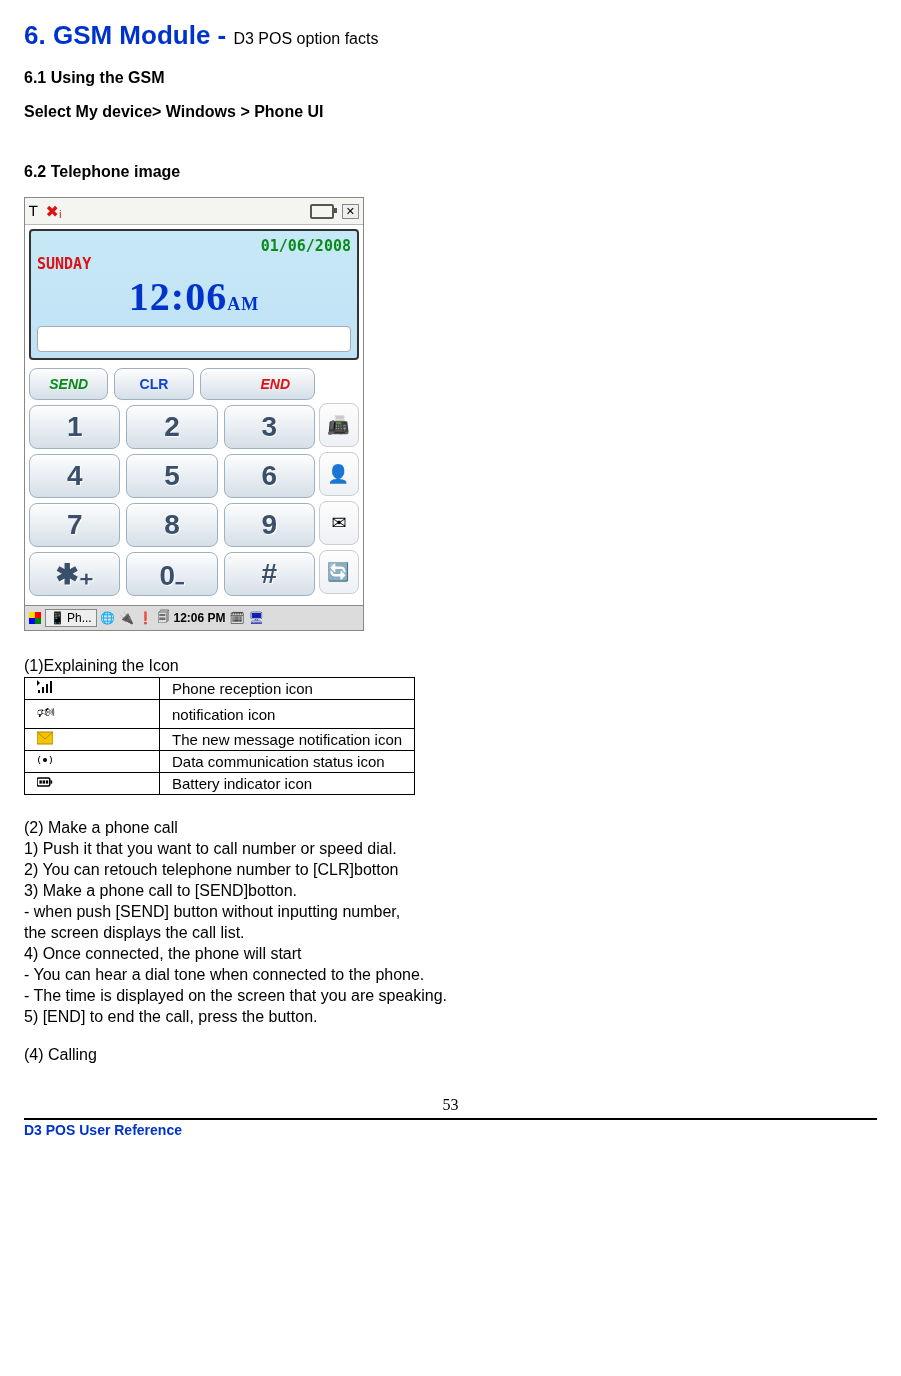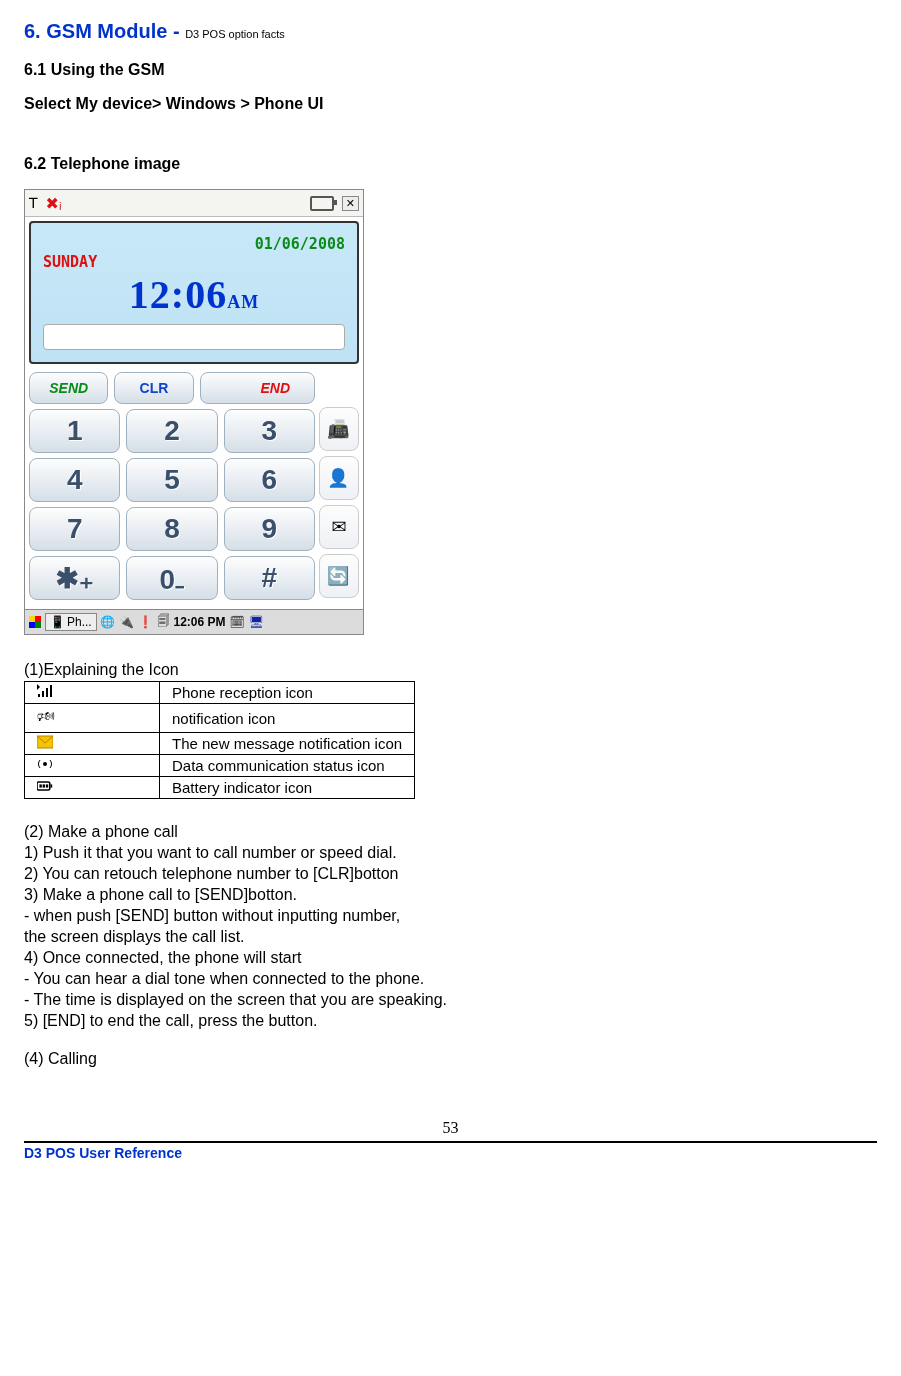--- a/index.html
+++ b/index.html
@@ -6,30 +6,30 @@
     font-family: Arial, "Helvetica Neue", sans-serif;
     font-size: 16px;
     color: #000;
     background: #fff;
     margin: 0;
     padding: 18px 24px;
     width: 901px;
     box-sizing: border-box;
   }
   .sect-title { font-weight: bold; margin: 2px 0 18px 0; }
-  .blue { color: #0033cc; font-size: 20px; font-weight: bold; }
-  .sub { font-size: 11px; font-weight: normal; color: #000; }
+  .blue { color: #0033cc; font-size: 26px; font-weight: bold; }
+  .sub { font-size: 16px; font-weight: normal; color: #000; }
   .h2 { font-weight: bold; margin: 18px 0 16px 0; }
   .bold { font-weight: bold; }
   .phone-wrap { width: 338px; border: 1px solid #888; background: #fff; margin-top: 2px; }
   .topbar { display:flex; align-items:center; justify-content:space-between; height:22px; padding: 2px 4px; border-bottom:1px solid #bbb; background:#f4f4f0; }
   .topbar-left { display:flex; gap:8px; align-items:center; }
   .batt { width:20px; height:11px; border:2px solid #555; border-radius:2px; position:relative; }
   .batt::after { content:""; position:absolute; right:-5px; top:2px; width:3px; height:5px; background:#555; }
-  .screen { background: linear-gradient(#c7e8f7, #bfe2f5); border:2px solid #333; border-radius:4px; margin:4px; padding:12px; }
+  .screen { background: linear-gradient(#c7e8f7, #bfe2f5); border:2px solid #333; border-radius:4px; margin:4px; padding:6px; }
   .date { text-align:right; color:#0a8a19; font-weight:bold; font-family: monospace; font-size:15px; }
   .day { color:#d11; font-weight:bold; font-family: monospace; font-size:15px; }
   .clock { color:#0033cc; font-weight:bold; font-size:40px; font-family: Liberation Serif, serif; text-align:center; letter-spacing:1px;}
   .clock .ampm { font-size:18px; }
   .numdisp { background:#fff; border:1px solid #aaa; border-radius:4px; height:24px; margin-top:6px; }
   .pad-area { display:flex; gap:4px; padding:4px; }
   .pad-grid { flex:1; }
   .row { display:flex; gap:6px; margin-bottom:5px; }
   .btn3d {
     flex:1; height:42px;
@@ -57,21 +57,21 @@
   .icon-table td, .icon-table th { border:1px solid #000; padding: 2px 12px; font-size:15px; text-align:left; }
   .icon-table th { font-weight: normal; }
   .icon-cell { text-align:center; width:110px; }
   .content-head { text-align:center; width:390px;}
   .spacer { padding-left: 16px;}
   .section3 { margin-top: 24px; }
   .indent1 { margin-left: 38px; }
   .indent2 { margin-left: 74px; }
   .indent3 { margin-left: 110px; }
   .line { margin: 3px 0; }
-  .pagenum { text-align:center; margin-top: 51px; font-family: "Times New Roman", serif;}
+  .pagenum { text-align:center; margin-top: 32px; font-family: "Times New Roman", serif;}
   .footer-rule { border:0; border-top: 2px solid #000; margin: 4px 0 2px 0; }
   .footer { color:#0033cc; font-weight:bold; font-size:14px; }
   svg.symb { width:16px; height:14px; }
   .glyph { font-size:14px; }
 </style>
 </head>
 <body>
 
 <div class="sect-title">
   <span class="blue">6. GSM Module</span><span class="blue"> - </span><span class="sub">D3 POS option facts</span>

